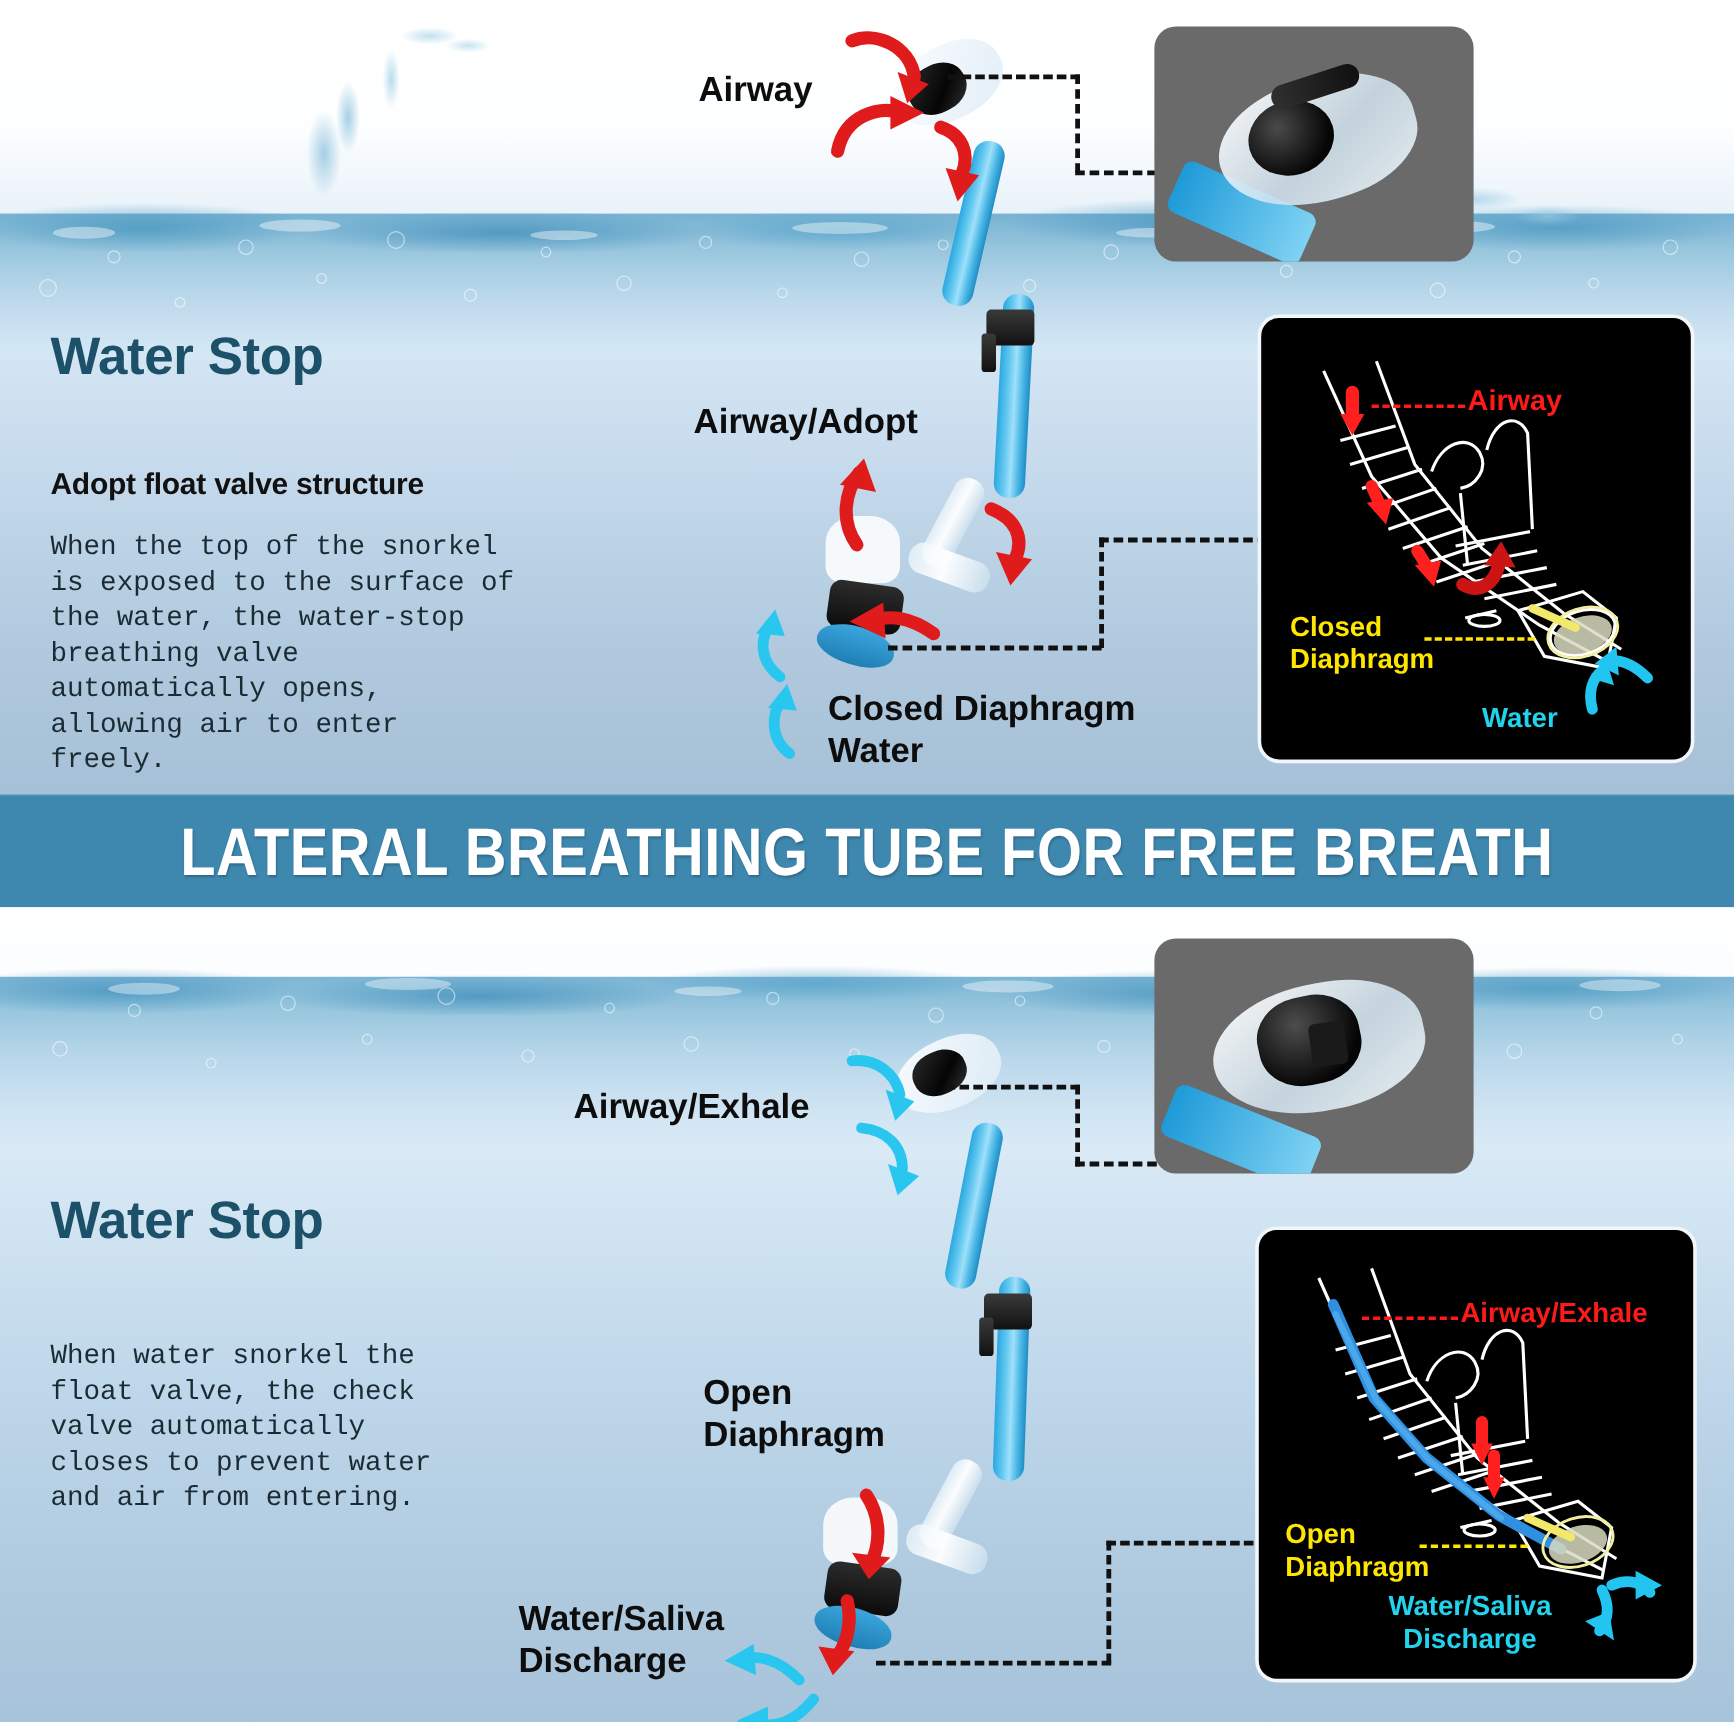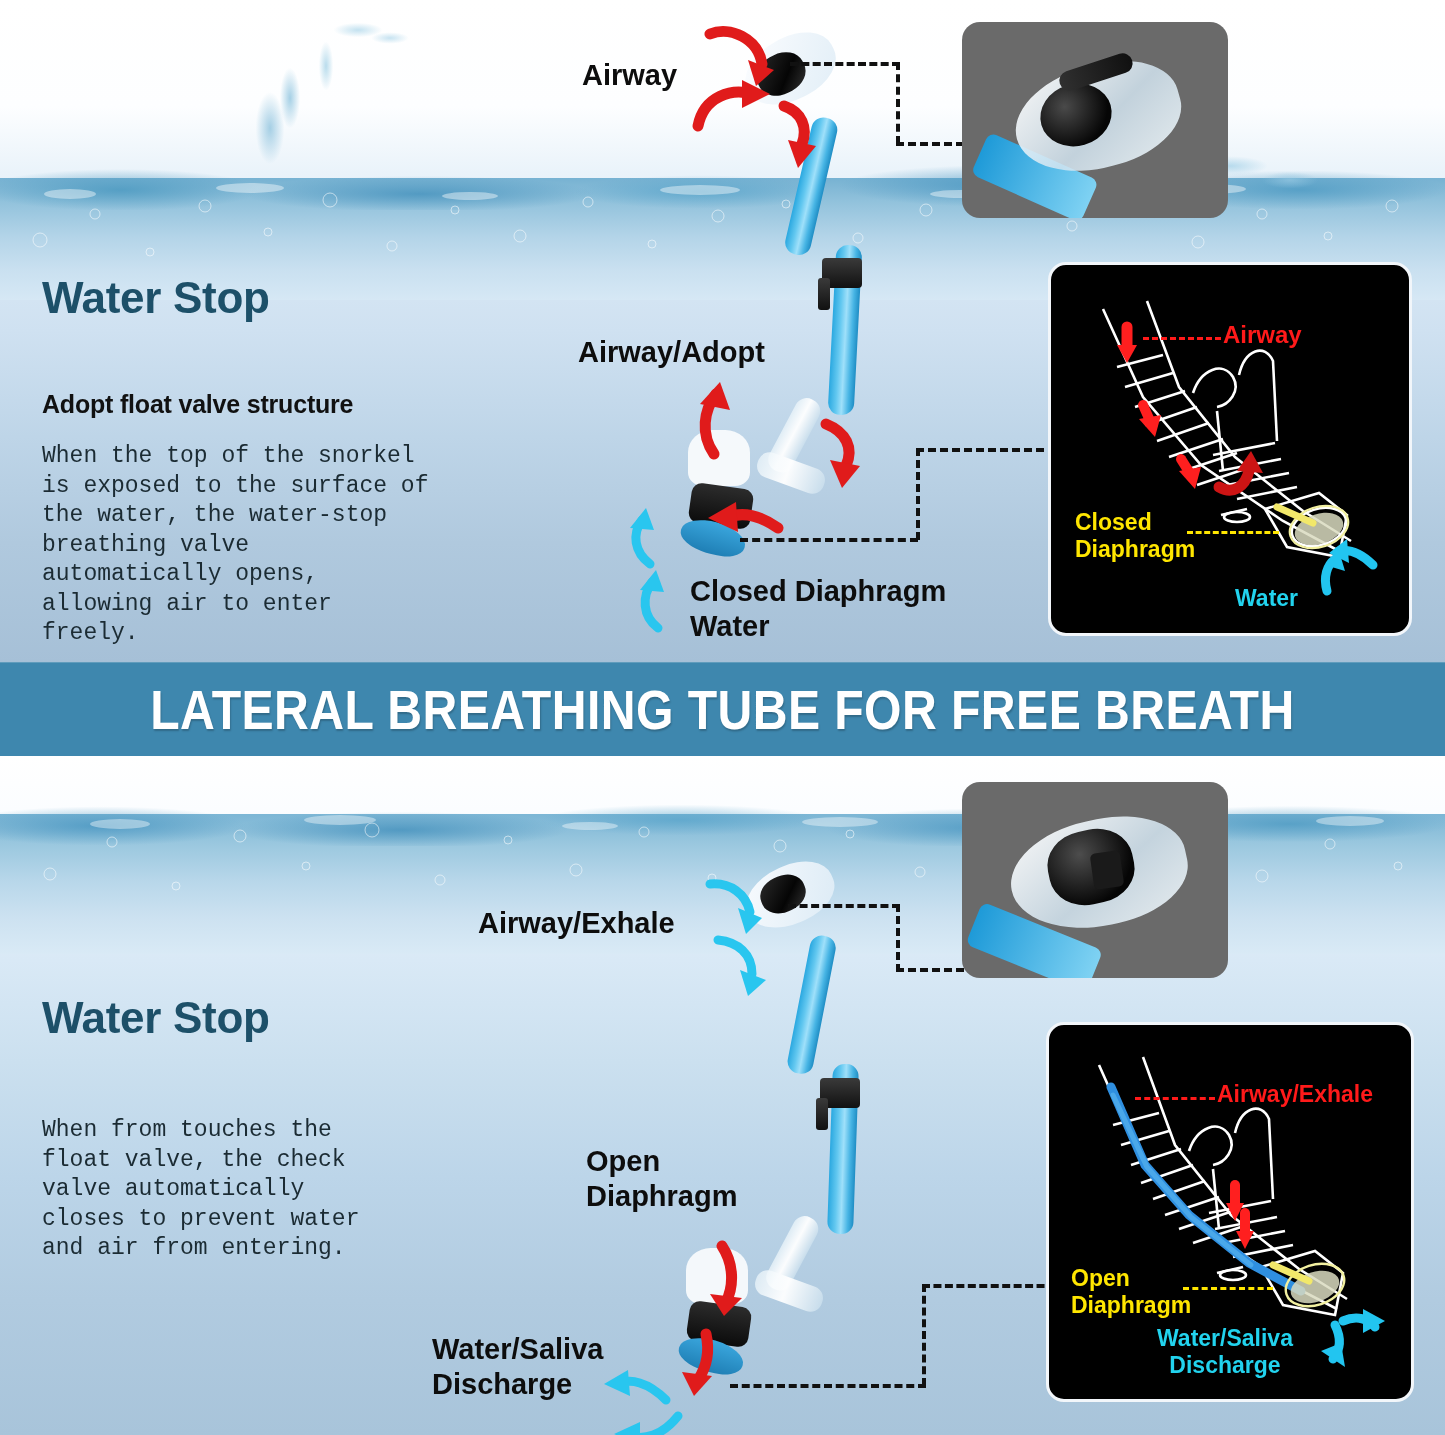--- a/index.html
+++ b/index.html
@@ -378,21 +378,21 @@
             <ellipse cx="1120" cy="13" rx="32" ry="4"></ellipse>
               <ellipse cx="1350" cy="9" rx="34" ry="5"></ellipse>
           </g>
         </svg>
       </div>
     </div>
 
     <div class="heading" style="left:42px;top:236px;">
       <div>Water Stop</div>
     </div>
-    <div class="body" style="left:42px;top:360px;width:350px;">When from touches the float valve, the check valve automatically closes to prevent water and air from entering.</div>
+    <div class="body" style="left:42px;top:360px;width:350px;">When water snorkel the float valve, the check valve automatically closes to prevent water and air from entering.</div>
 
     <div class="callout" style="left:478px;top:150px;">Airway/Exhale</div>
     <div class="callout" style="left:586px;top:388px;">Open
 Diaphragm</div>
     <div class="callout" style="left:432px;top:576px;">Water/Saliva
 Discharge</div>
 
     <div class="snorkel" style="left:660px;top:110px;width:320px;height:560px;">
       <div class="tube-blue" style="left:152px;top:70px;width:26px;height:140px;transform:rotate(11deg);transform-origin:top center;"></div>
       <div class="tube-blue" style="left:170px;top:198px;width:26px;height:170px;transform:rotate(2deg);"></div>

